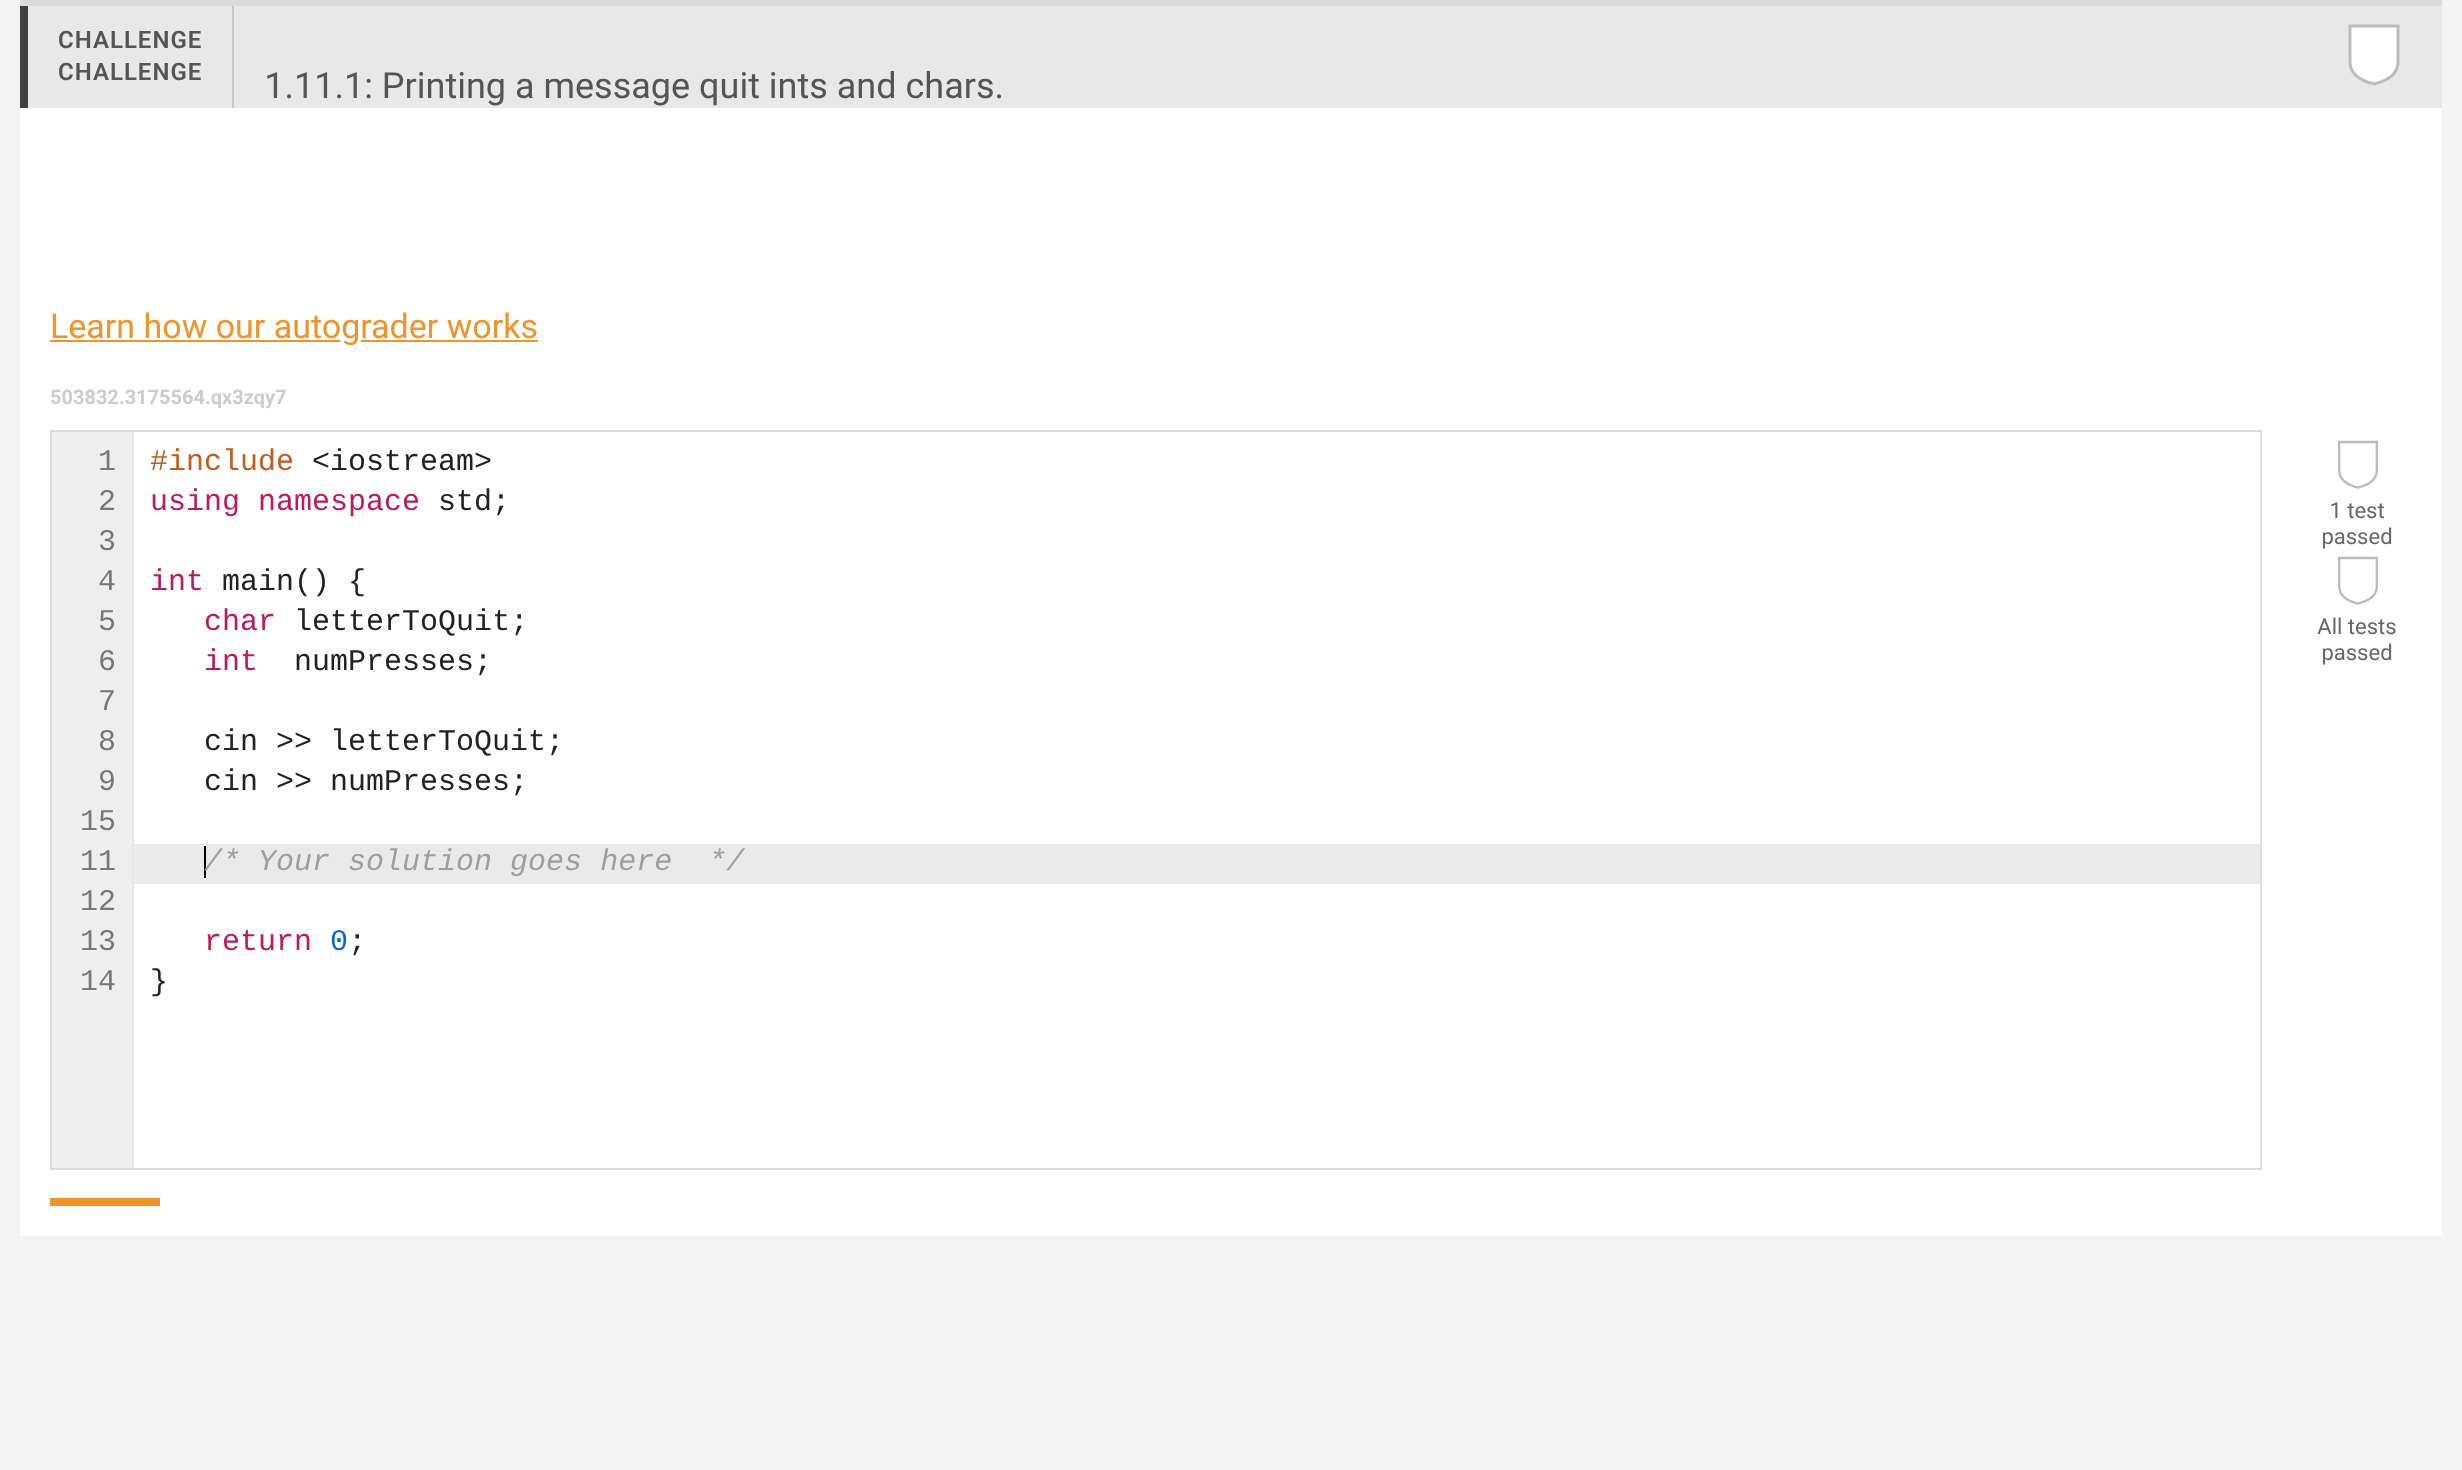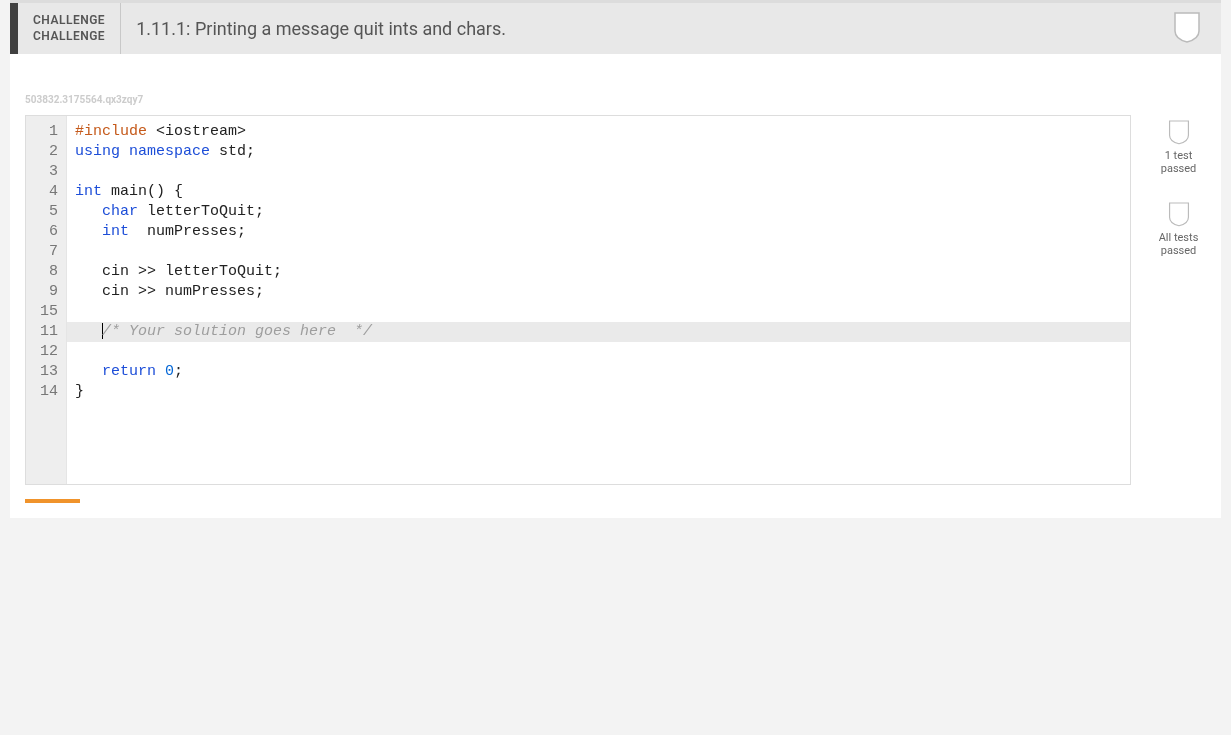--- a/index.html
+++ b/index.html
@@ -1,39 +1,39 @@
 <!DOCTYPE html>
 <html><head>
   <meta charset="utf-8">
   <style>
     * { margin: 0; padding: 0; box-sizing: border-box; }
     body { font-family: -apple-system, BlinkMacSystemFont, "Segoe UI", Roboto, Helvetica, Arial, sans-serif; background: #f3f3f3; color: #555; font-size: 16px; }
     .page { background: #fff; margin: 0 10px; border-top: 3px solid #dcdcdc; }
-    .header-bar { background: #e8e8e8; display: flex; align-items: center; border-left: 8px solid #404040; position: relative; }
+    .header-bar { background: #e8e8e8; display: flex; align-items: flex-end; border-left: 4px solid #404040; position: relative; }
     .badge { padding: 10px 15px; font-size: 12px; font-weight: 600; letter-spacing: 0.5px; color: #555; line-height: 1.3; border-right: 1px solid #c8c8c8; }
     .activity-title { padding: 0 15px; font-size: 18px; color: #555; font-weight: 400; }
     .shield { position: absolute; right: 20px; top: 50%; transform: translateY(-50%); }
     .content { padding: 20px 15px 15px 15px; }
     .prompt-text { font-size: 18px; color: #555; line-height: 1.6; font-weight: 300; }
     .sample-output { font-family: "Menlo","Consolas","Courier New",monospace; font-size: 17px; color: #000; font-weight: 600; margin-top: 18px; letter-spacing: 0.5px; }
     .autograder-link { display: inline-block; margin-top: 80px; color: #f0932b; text-decoration: underline; font-size: 17px; font-weight: 400; }
     .watermark { font-size: 10px; color: #ccc; margin-top: 20px; margin-bottom: 10px; font-weight: bold; }
     .editor-wrap { display: flex; gap: 20px; }
     .editor { flex: 1; border: 1px solid #ddd; background: #fff; display: flex; font-family: "Menlo","Consolas","Courier New",monospace; font-size: 15px; line-height: 20px; min-height: 370px; }
     .gutter { background: #eeeeee; color: #777; text-align: right; padding: 6px 8px 6px 14px; user-select: none; border-right: 1px solid #e5e5e5; }
     .gutter div { height: 20px; }
     .code-area { flex: 1; padding: 6px 8px; white-space: pre; color: #222; position: relative; }
     .code-area .line { height: 20px; }
     .code-area .active { background: #eaeaea; margin-left: -8px; margin-right: -8px; padding-left: 8px; padding-right: 8px; }
     .cursor { display: inline-block; width: 1px; height: 16px; background: #000; vertical-align: middle; margin-right: -1px; }
     .tk-pp { color: #c55a1b; }
-    .tk-kw { color: #1d4ed8; }
+    .tk-kw { color: #be185d; }
     .tk-cm { color: #9e9e9e; font-style: italic; }
     .tk-num { color: #0366d6; }
-    .side { width: 55px; padding-top: 4px; display: flex; flex-direction: column; align-items: flex-start; gap: 26px; font-size: 11px; color: #666; text-align: center; }
+    .side { width: 55px; padding-top: 4px; display: flex; flex-direction: column; align-items: flex-start; gap: 2px; font-size: 11px; color: #666; text-align: center; }
     .side .badge-box { display: flex; flex-direction: column; align-items: center; gap: 4px; }
     .run-btn { margin-top: 14px; height: 4px; width: 55px; background: #f0932b; }
     .shield-svg { width: 28px; height: 32px; }
   </style>
 </head>
 <body>
 
 <div class="page">
 
   <div class="header-bar">
@@ -45,20 +45,21 @@
     <div class="shield">
       <svg class="shield-svg" viewBox="0 0 28 32">
           <path d="M2 2 H26 V20 Q26 28 14 31 Q2 28 2 20 Z" fill="#fff" stroke="#bbb" stroke-width="1.5"></path>
         </svg>
     </div>
   </div>
 
   <div class="content">
 
 
+    <a href="#" class="autograder-link">Learn how our autograder works</a>
 
     <div class="watermark">503832.3175564.qx3zqy7</div>
 
     <div class="editor-wrap">
       <div class="editor">
         <div class="gutter" id="gutter">
             <div>1</div>
             <div>2</div>
             <div>3</div>
             <div>4</div>

